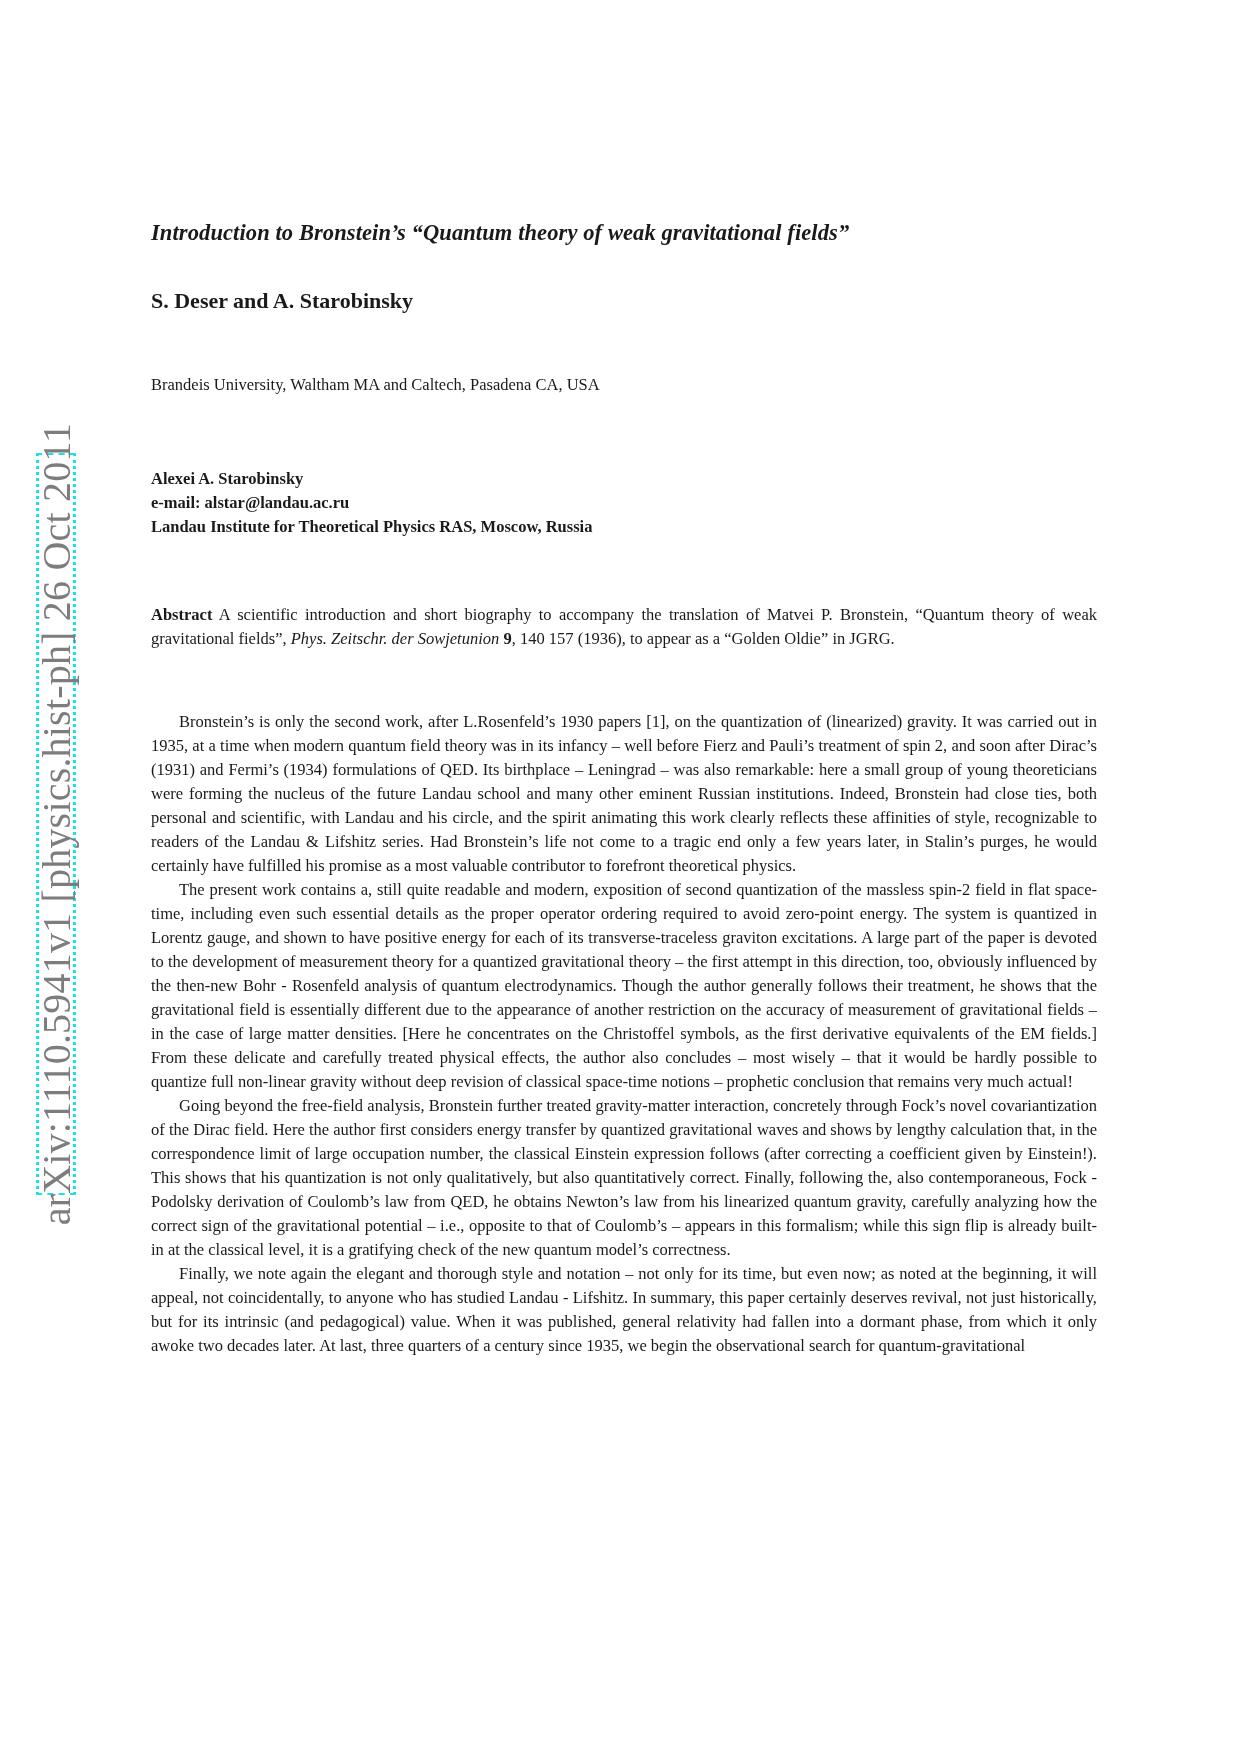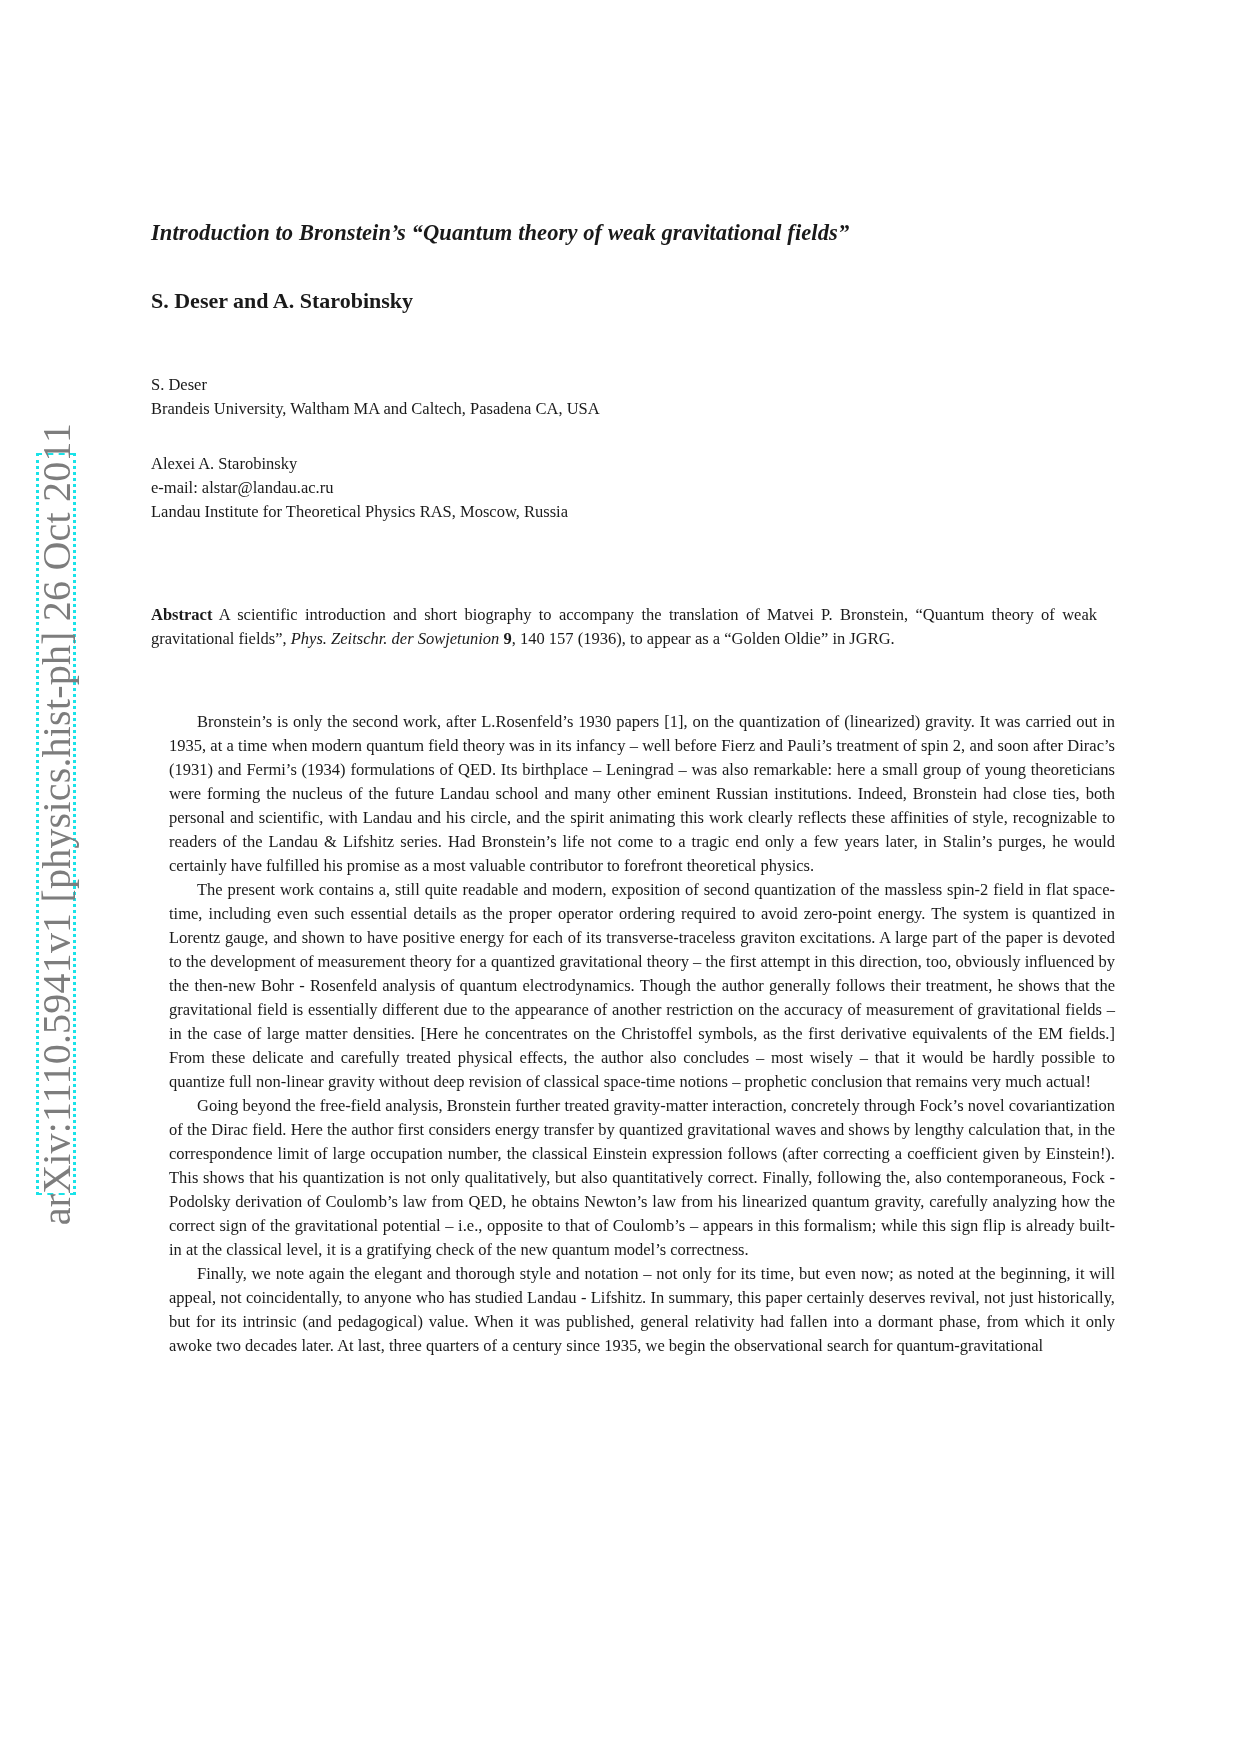--- a/index.html
+++ b/index.html
@@ -83,44 +83,42 @@
     .abstract i { font-style: italic; }
     .abstract b { font-weight: bold; }
     .body-text {
       position: absolute;
       top: 710px;
       left: 0;
       width: 946px;
       font-size: 16.5px;
       line-height: 24px;
       text-align: justify;
-      margin-left: 18px;
     }
     .body-text p {
       margin: 0;
       text-indent: 28px;
     }
   </style>
 </head>
 <body>
 
 <div class="arxiv-stamp">
   <span class="arxiv-stamp-text">arXiv:1110.5941v1  [physics.hist-ph]  26 Oct 2011</span>
 </div>
 
 <div class="page">
   <div class="title">Introduction to Bronstein’s “Quantum theory of weak gravitational fields”</div>
   <div class="authors-line">S. Deser and A. Starobinsky</div>
 
   <div class="affil-block" style="top:373px;">
-    <div>S. Deser</div>
     <div>Brandeis University, Waltham MA and Caltech, Pasadena CA, USA</div>
   </div>
 
-  <div class="affil-block" style="top:452px;">
+  <div class="affil-block" style="top:467px;font-weight:bold;">
     <div>Alexei A. Starobinsky</div>
     <div>e-mail: alstar@landau.ac.ru</div>
     <div>Landau Institute for Theoretical Physics RAS, Moscow, Russia</div>
   </div>
 
   <div class="abstract">
     <span class="label">Abstract</span><span> A scientific introduction and short biography to accompany the translation of Matvei P. Bronstein, “Quantum theory of weak gravitational fields”, </span><i>Phys. Zeitschr. der Sowjetunion</i> <b>9</b><span>, 140 157 (1936), to appear as a “Golden Oldie” in JGRG.</span>
   </div>
 
   <div class="body-text">

